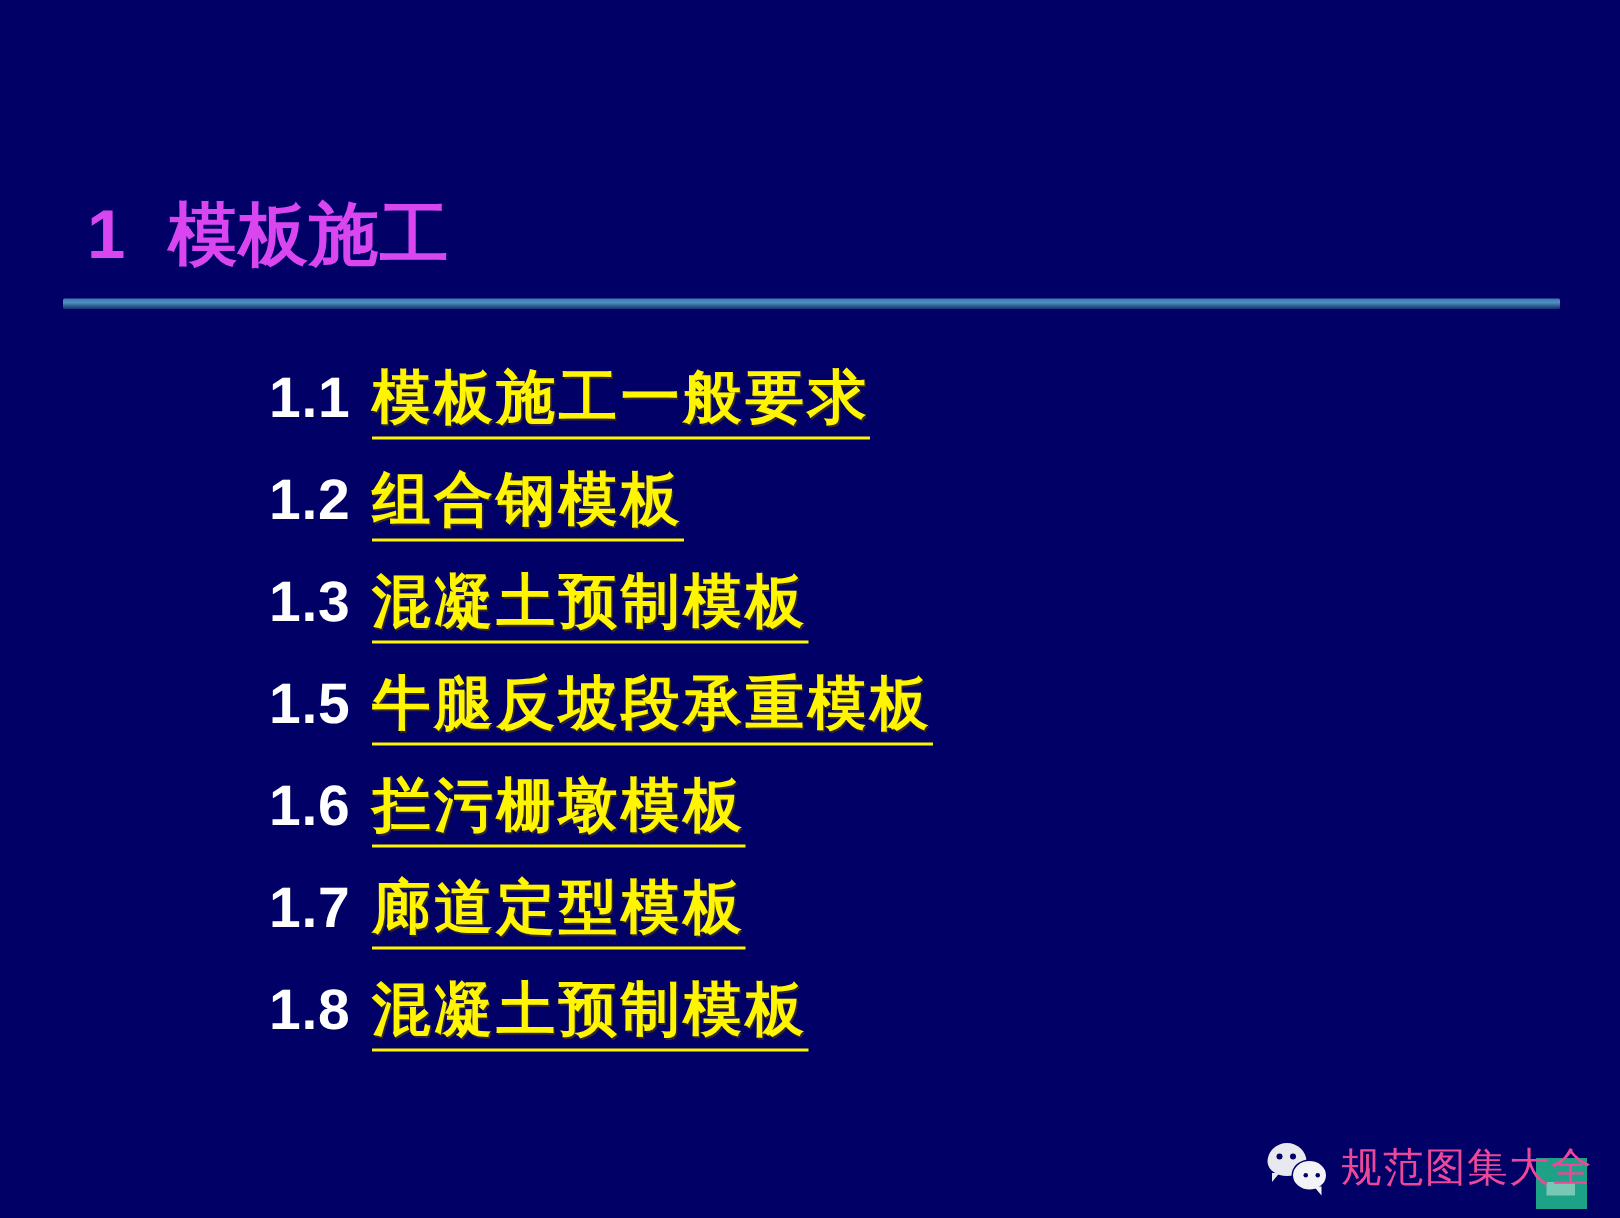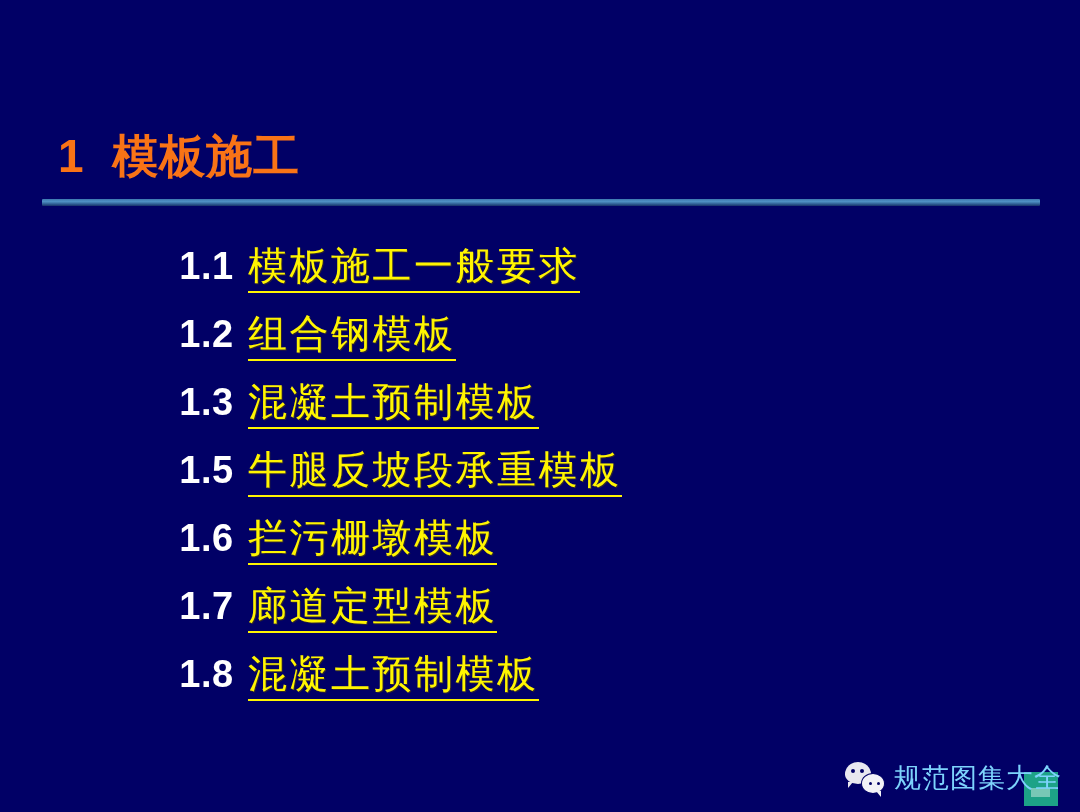--- a/index.html
+++ b/index.html
@@ -17,21 +17,21 @@
   }
 
   
   .title-block {
     position: absolute;
     left: 58px;
     top: 127px;
     width: 900px;
   }
   .slide-title {
-    color: #f97316;
+    color: #d946ef;
     font-size: 46px;
     font-weight: bold;
     line-height: 58px;
     letter-spacing: 1px;
     white-space: pre;
   }
 
   
   .divider {
     position: absolute;
@@ -65,21 +65,21 @@
     font-size: 38px;
     font-weight: bold;
     width: 83px;
     flex: 0 0 83px;
     line-height: 46px;
     letter-spacing: 0.5px;
   }
   .toc-link {
     color: #FFF500;
     font-size: 39px;
-    font-weight: normal;
+    font-weight: bold;
     line-height: 46px;
     letter-spacing: 2.5px;
     border-bottom: 2px solid #FFF500;
     padding-bottom: 2px;
     white-space: nowrap;
     text-shadow: 1px 1px 0 rgba(90,70,0,0.55);
     cursor: pointer;
   }
 
   
@@ -150,21 +150,21 @@
   }
   .wm-badge::after {
     content: "";
     position: absolute;
     left: 7px; top: 16px;
     width: 19px; height: 9px;
     background: #7fd3bb;
   }
   .wm-text {
     position: relative;
-    color: #7dd3fc;
+    color: #ec4899;
     font-size: 27px;
     letter-spacing: 1px;
     line-height: 32px;
     z-index: 2;
     white-space: nowrap;
   }
 </style>
 </head>
 <body>
 

